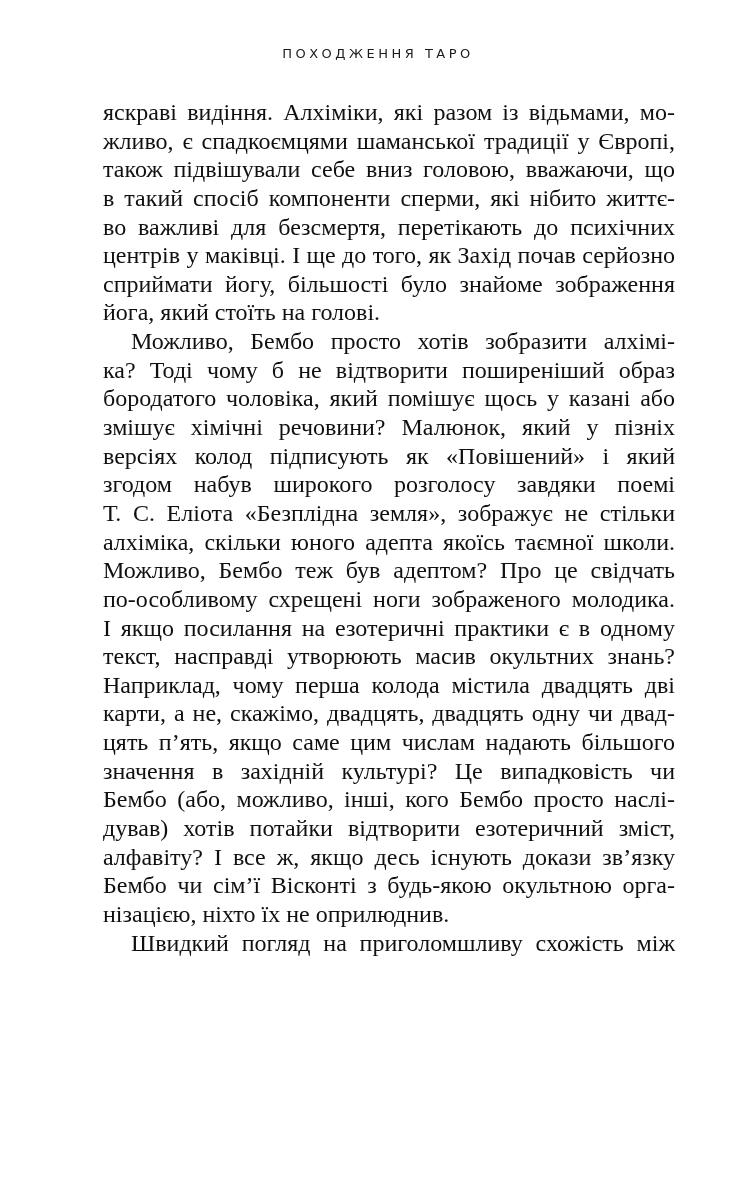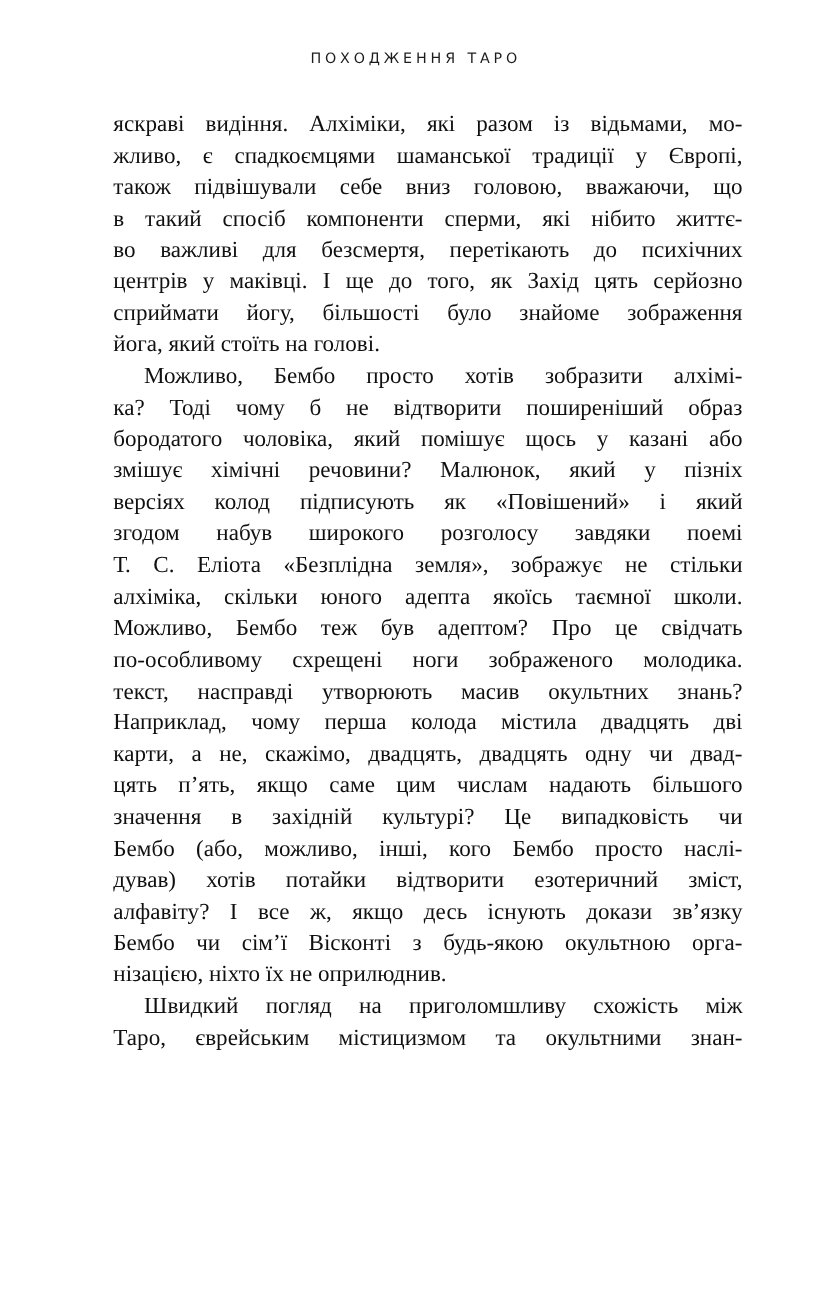--- a/index.html
+++ b/index.html
@@ -23,21 +23,21 @@
     letter-spacing: 3.5px;
     color: #1c1c1c;
     white-space: nowrap;
   }
   .text-block {
     position: absolute;
     top: 98px;
     left: 103px;
     width: 572px;
     font-family: "Liberation Serif", "DejaVu Serif", serif;
-    font-size: 21px;
+    font-size: 24px;
     line-height: 28.64px;
     color: #101010;
   }
   .line {
     text-align: justify;
     text-align-last: justify;
     white-space: normal;
   }
   .line.para-end { text-align-last: left; }
   .line.first-indent { text-indent: 28px; }
@@ -60,35 +60,36 @@
 <div class="page">
   <div class="running-head">ПОХОДЖЕННЯ ТАРО</div>
 
   <div class="text-block">
       <div>
         <div class="line">яскраві видіння. Алхіміки, які разом із відьмами, мо-</div>
         <div class="line">жливо, є спадкоємцями шаманської традиції у Європі,</div>
         <div class="line">також підвішували себе вниз головою, вважаючи, що</div>
         <div class="line">в такий спосіб компоненти сперми, які нібито життє-</div>
         <div class="line">во важливі для безсмертя, перетікають до психічних</div>
-        <div class="line">центрів у маківці. І ще до того, як Захід цять серйозно</div>
+        <div class="line">центрів у маківці. І ще до того, як Захід почав серйозно</div>
         <div class="line">сприймати йогу, більшості було знайоме зображення</div>
         <div class="line para-end">йога, який стоїть на голові.</div>
       </div>
       <div>
         <div class="line first-indent">Можливо, Бембо просто хотів зобразити алхімі-</div>
         <div class="line">ка? Тоді чому б не відтворити поширеніший образ</div>
         <div class="line">бородатого чоловіка, який помішує щось у казані або</div>
         <div class="line">змішує хімічні речовини? Малюнок, який у пізніх</div>
         <div class="line">версіях колод підписують як «Повішений» і який</div>
         <div class="line">згодом набув широкого розголосу завдяки поемі</div>
         <div class="line">Т. С. Еліота «Безплідна земля», зображує не стільки</div>
         <div class="line">алхіміка, скільки юного адепта якоїсь таємної школи.</div>
         <div class="line">Можливо, Бембо теж був адептом? Про це свідчать</div>
         <div class="line">по-особливому схрещені ноги зображеного молодика.</div>
+        <div class="line">І якщо посилання на езотеричні практики є в одному</div>
         <div class="line">текст, насправді утворюють масив окультних знань?</div>
         <div class="line">Наприклад, чому перша колода містила двадцять дві</div>
         <div class="line">карти, а не, скажімо, двадцять, двадцять одну чи двад-</div>
         <div class="line">цять п’ять, якщо саме цим числам надають більшого</div>
         <div class="line">значення в західній культурі? Це випадковість чи</div>
         <div class="line">Бембо (або, можливо, інші, кого Бембо просто наслі-</div>
         <div class="line">дував) хотів потайки відтворити езотеричний зміст,</div>
         <div class="line">алфавіту? І все ж, якщо десь існують докази зв’язку</div>
         <div class="line">Бембо чи сім’ї Вісконті з будь-якою окультною орга-</div>
         <div class="line para-end">нізацією, ніхто їх не оприлюднив.</div>

